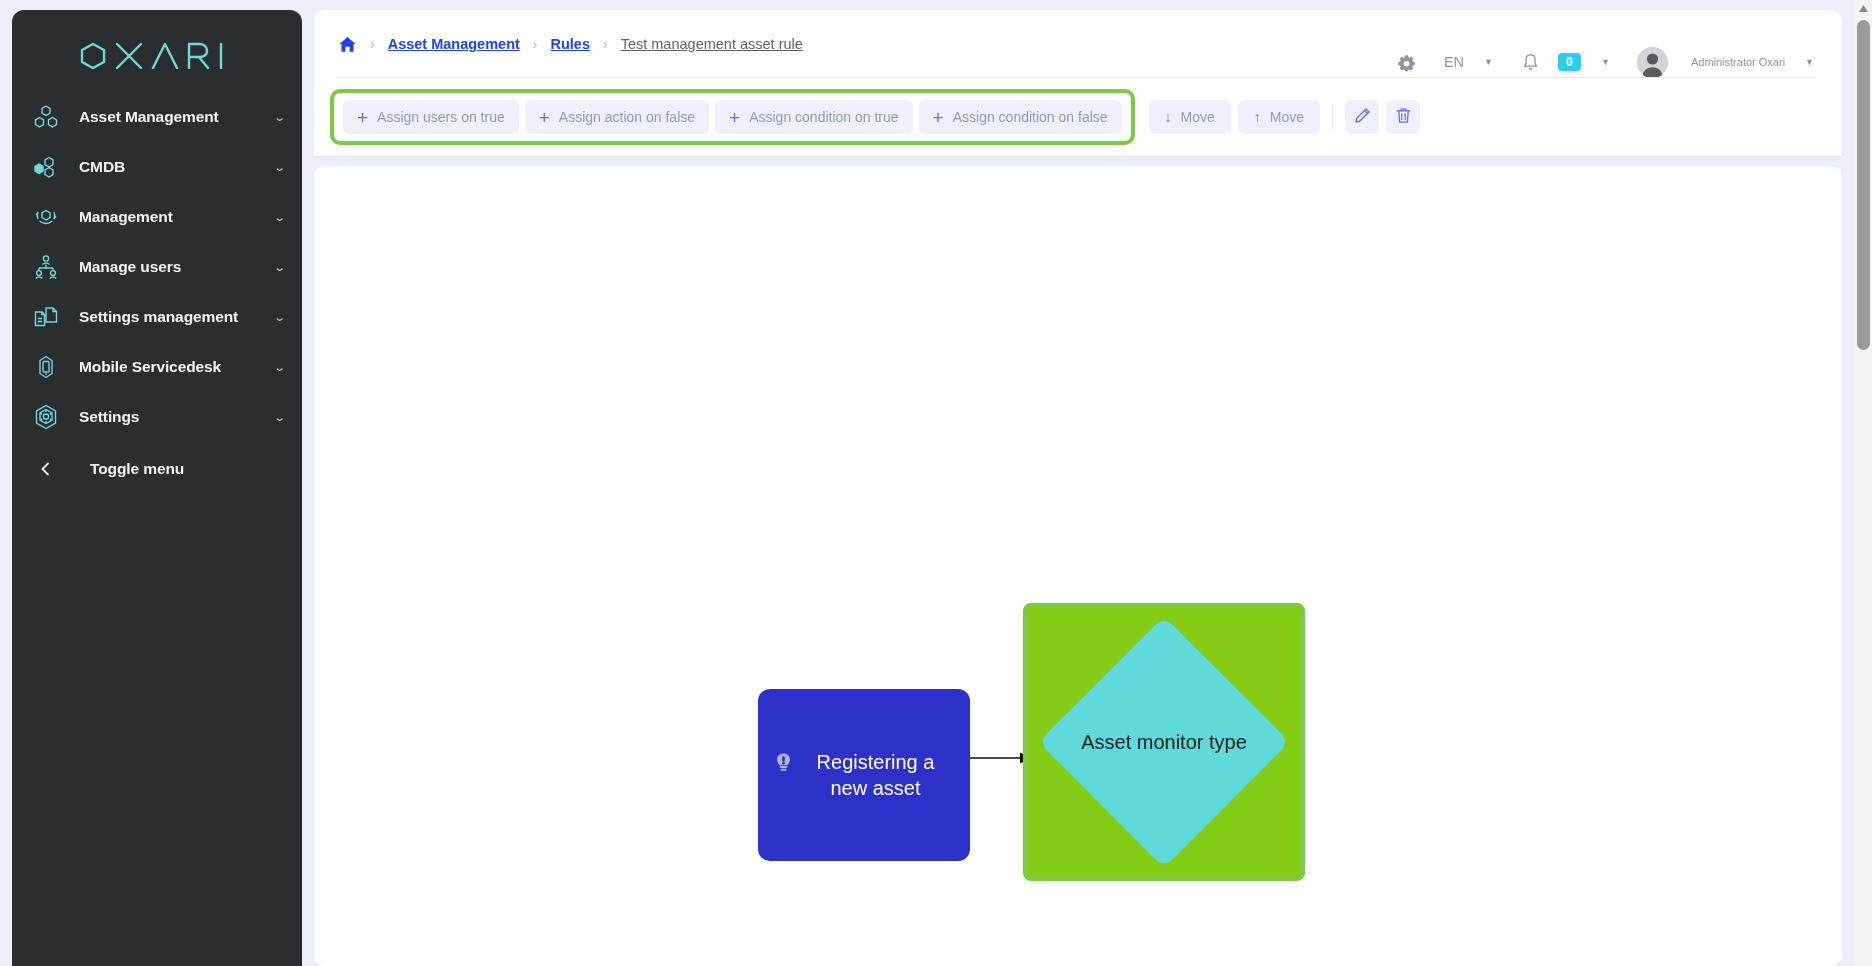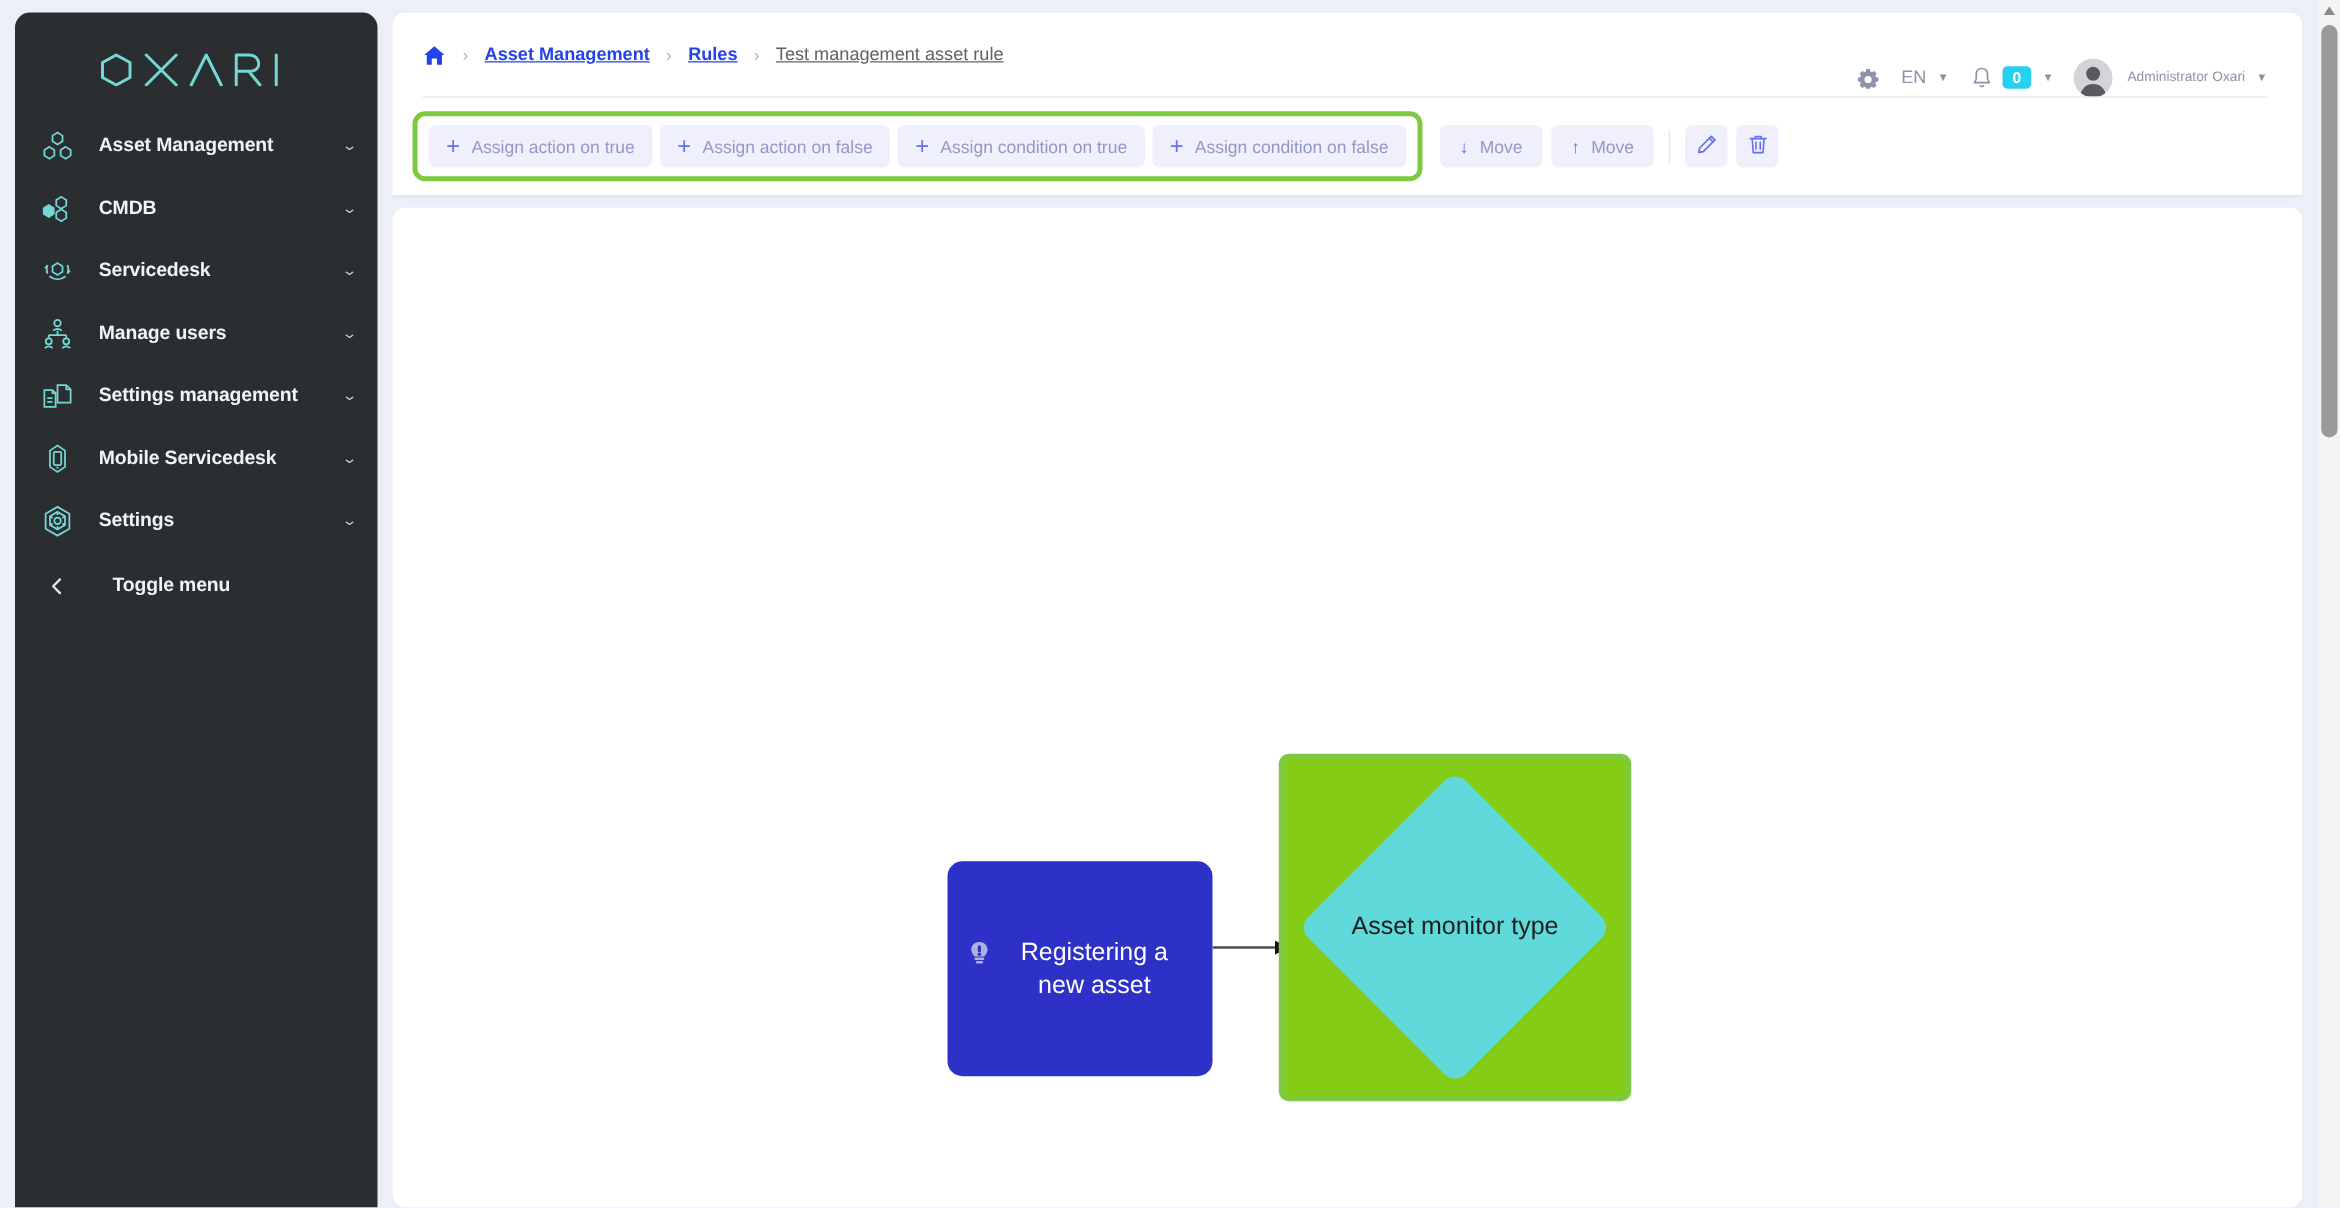--- a/index.html
+++ b/index.html
@@ -129,21 +129,21 @@
   .bc-current {
     color: #5f6368;
     font-size: 14.5px;
     font-weight: normal;
     text-decoration: underline;
     white-space: nowrap;
   }
   .header-right {
     margin-left: auto;
     display: flex; align-items: center;
-    gap: 0;
+    gap: 11px;
     margin-top: 36px;
   }
   .gear-btn {
     color: #8d93a8;
     display: flex; align-items: center;
     cursor: pointer;
     padding: 4px;
   }
   .lang {
     color: #8d93a8;
@@ -403,21 +403,21 @@
         <span class="nav-icon">
           <svg width="26" height="26" viewBox="0 0 26 26" fill="none" stroke="#73d8d4" stroke-width="1.4">
             <polygon points="13,6.5 17,9 17,13.5 13,16 9,13.5 9,9"></polygon>
             <path d="M5,15 A9,9 0 0 1 5,8"></path>
             <path d="M21,8 A9,9 0 0 1 21,15"></path>
             <path d="M4.5,8 L2.5,10 L4.5,12 Z" fill="#73d8d4" stroke="none"></path>
             <path d="M21.5,11 L23.5,13 L21.5,15 Z" fill="#73d8d4" stroke="none"></path>
             <path d="M6.5,17 Q13,22 19.5,17"></path>
           </svg>
         </span>
-        <span class="nav-label">Servicedesk</span>
+        <span class="nav-label">Management</span>
         <span class="nav-caret">⌄</span>
       </div>
 
       <div class="nav-item">
         <span class="nav-icon">
           <svg width="26" height="26" viewBox="0 0 26 26" fill="none" stroke="#73d8d4" stroke-width="1.4">
             <circle cx="13" cy="4.5" r="2.6"></circle>
             <path d="M9.5,10.5 Q13,7.6 16.5,10.5"></path>
             <path d="M13,10.5 L13,14 M6,14 L20,14 M6,14 L6,16.5 M20,14 L20,16.5"></path>
             <circle cx="6" cy="19" r="2.4"></circle>
@@ -528,21 +528,21 @@
           <span class="user-name">Administrator Oxari</span>
           <span class="caret-dn">▼</span>
         </div>
       </div>
 
       <div class="toolbar">
 
         <div class="tb-group">
           <button class="tb-btn">
             <span class="plus">+</span>
-            <span class="lbl">Assign action on true</span>
+            <span class="lbl">Assign users on true</span>
           </button>
           <button class="tb-btn">
             <span class="plus">+</span>
             <span class="lbl">Assign action on false</span>
           </button>
           <button class="tb-btn">
             <span class="plus">+</span>
             <span class="lbl">Assign condition on true</span>
           </button>
           <button class="tb-btn">

